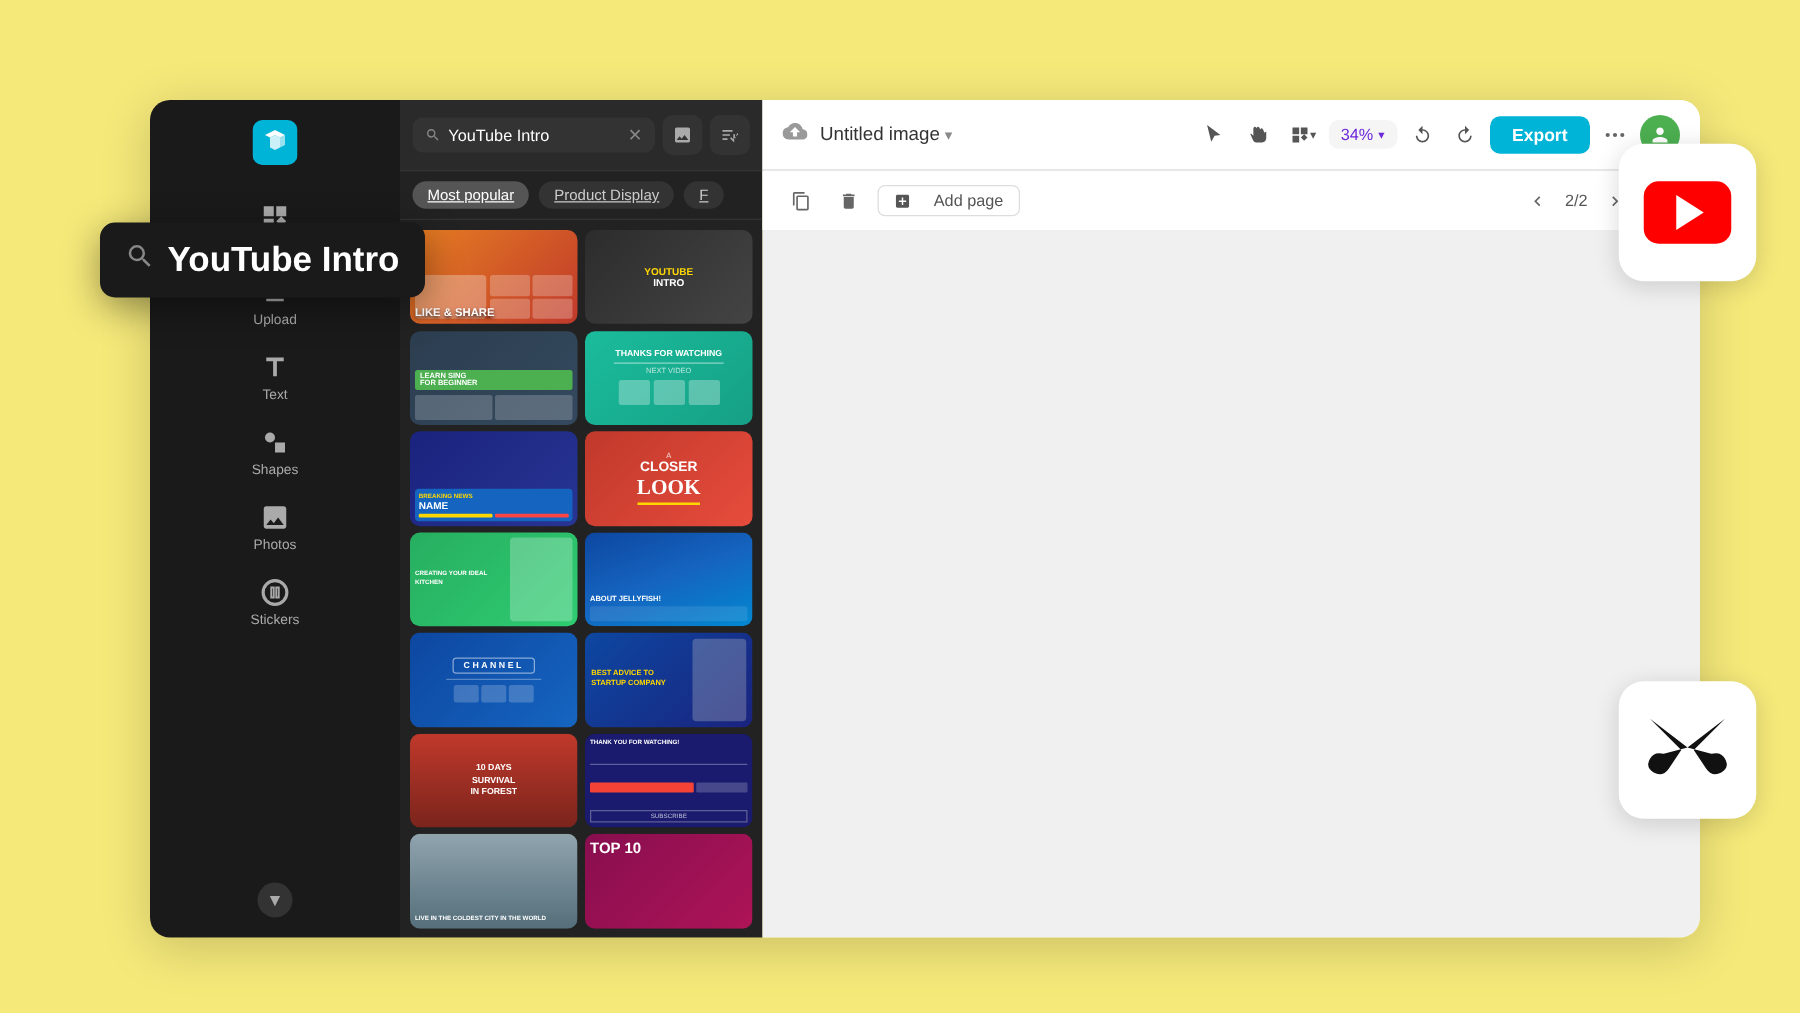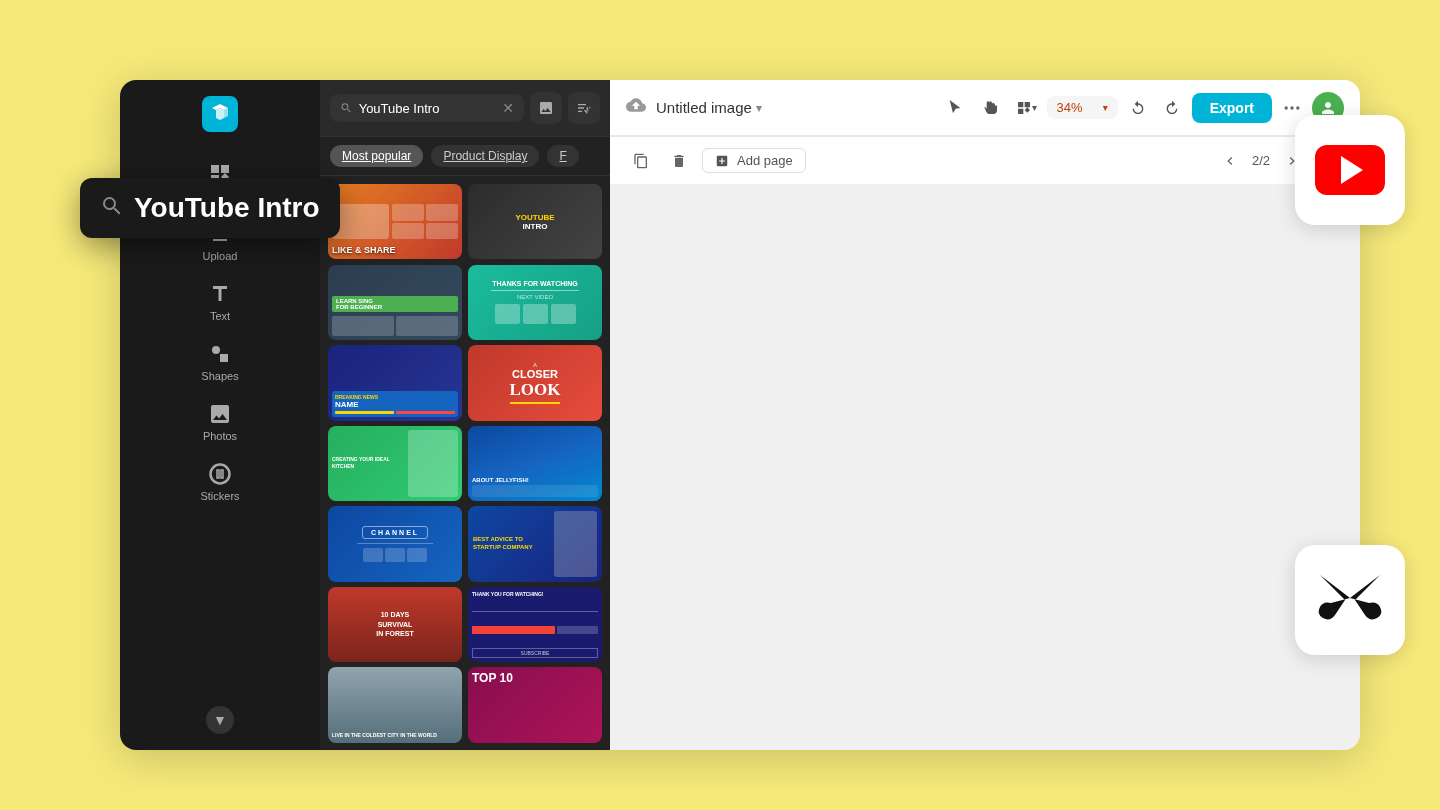--- a/index.html
+++ b/index.html
@@ -282,26 +282,26 @@
       border-radius: 6px;
       cursor: pointer;
       color: #555;
       font-size: 16px;
       background: none;
       border: none;
     }
     .zoom-btn {
       display: flex;
       align-items: center;
-      gap: 20px;
+      gap: 4px;
       padding: 4px 10px;
       background: #f5f5f5;
       border-radius: 8px;
       font-size: 13px;
-      color: #c2410c;
+      color: #6d28d9;
       cursor: pointer;
     }
     .undo-redo {
       display: flex;
       gap: 2px;
     }
     .export-btn {
       background: #00b4d8;
       color: #fff;
       border: none;
@@ -430,21 +430,21 @@
       justify-content: center;
       border-radius: 6px;
       cursor: pointer;
       color: #666;
       font-size: 15px;
     }
 
     .add-page-btn {
       display: flex;
       align-items: center;
-      gap: 8px;
+      gap: 18px;
       padding: 4px 12px;
       border: 1px solid #ddd;
       border-radius: 6px;
       cursor: pointer;
       font-size: 13px;
       color: #555;
     }
 
     .page-nav {
       display: flex;
@@ -727,21 +727,21 @@
 
     <div class="template-tabs">
       <div class="template-tab active">Most popular</div>
       <div class="template-tab">Product Display</div>
       <div class="template-tab">F</div>
     </div>
 
     <div class="template-grid">
 
       <div class="template-card tc-subscribe">
-        <div style="width:100%;height:100%;padding:4px;display:flex;flex-direction:column;justify-content:center;">
+        <div style="width:100%;height:100%;padding:4px;display:flex;flex-direction:column;justify-content:flex-end;">
           <div style="display:flex;gap:3px;">
             <div style="width:45%;height:35px;background:rgba(255,255,255,0.3);border-radius:3px;"></div>
             <div style="flex:1;display:grid;grid-template-columns:1fr 1fr;gap:2px;">
               <div style="background:rgba(255,255,255,0.25);border-radius:2px;"></div>
               <div style="background:rgba(255,255,255,0.25);border-radius:2px;"></div>
               <div style="background:rgba(255,255,255,0.25);border-radius:2px;"></div>
               <div style="background:rgba(255,255,255,0.25);border-radius:2px;"></div>
             </div>
           </div>
           <div class="card-text-overlay">LIKE &amp; SHARE</div>

